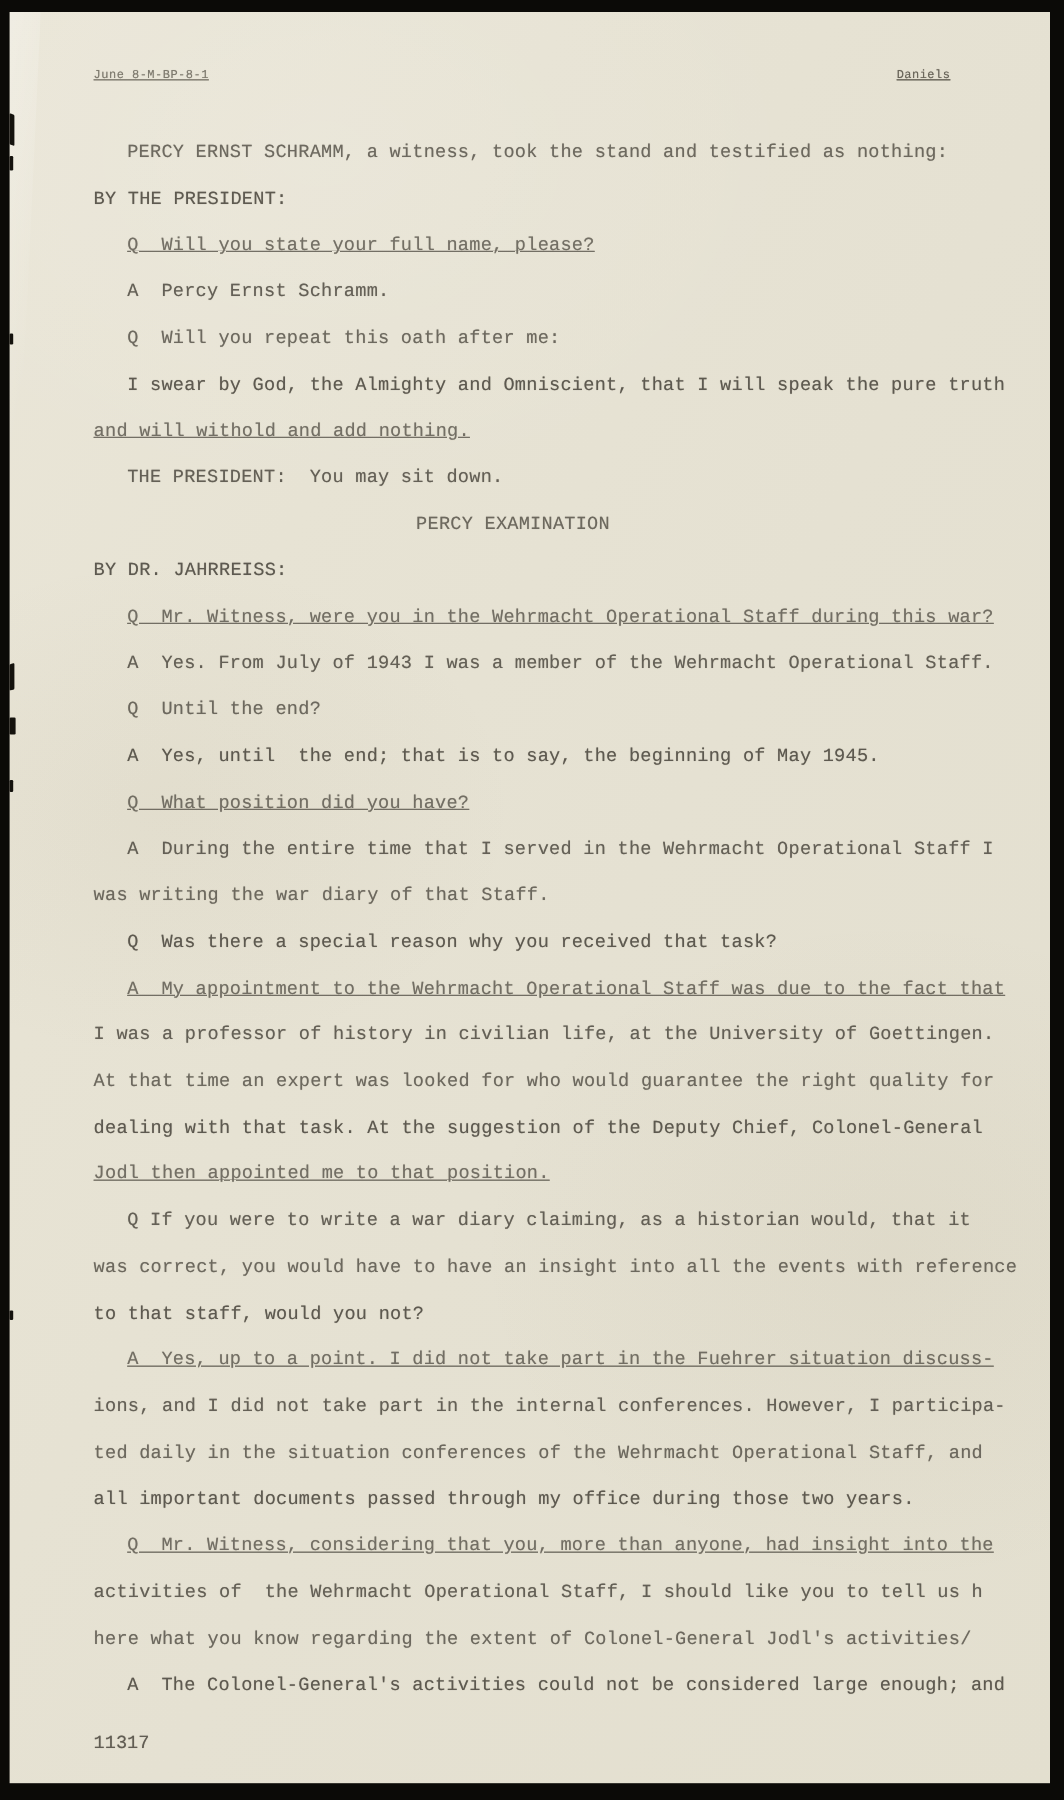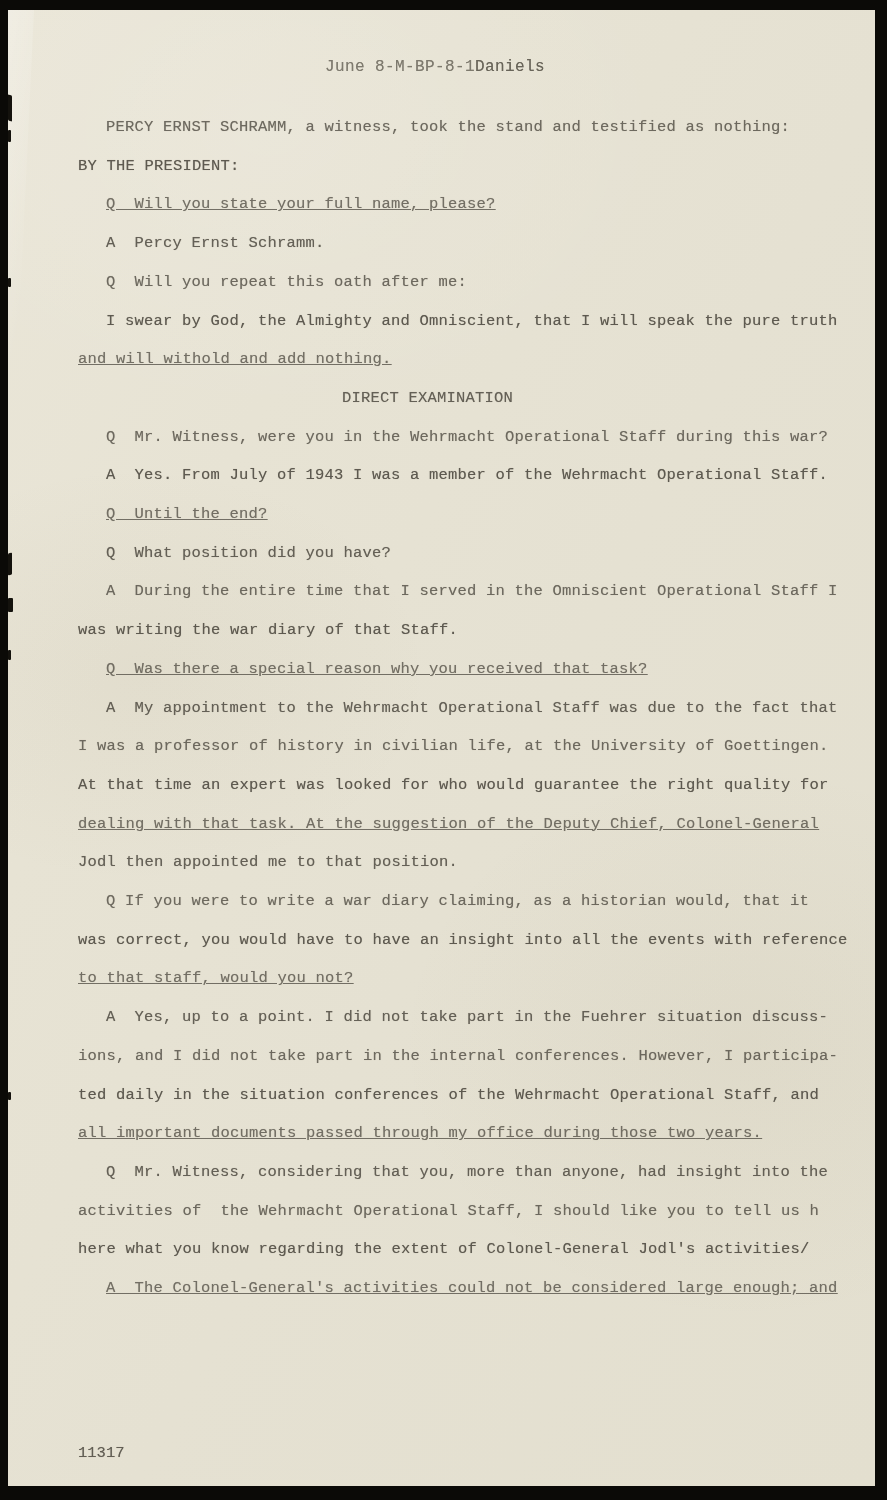--- a/index.html
+++ b/index.html
@@ -30,24 +30,25 @@
   .n6{left:0;top:640px;width:3px;height:10px;}
   .n7{left:0;top:1082px;width:3px;height:8px;}
   .edge-light{
     position:absolute;left:0;top:0;width:26px;height:360px;
     background:linear-gradient(100deg,rgba(255,255,255,0.28),rgba(255,255,255,0) 75%);
     clip-path:polygon(0 0,100% 0,35% 100%,0 100%);
   }
 
   .header-row{
     position:absolute;top:48px;left:70px;right:83px;
-    display:flex;justify-content:center;
-    font-size:16px;letter-spacing:0.4px;
+    display:flex;justify-content:space-between;
+    font-size:10px;letter-spacing:0.4px;
     color:#5b574c;
     text-shadow:0 0 0.6px rgba(70,64,52,0.55);
+    text-decoration:underline;
   }
   .header-left{opacity:.75;}
   .header-right{opacity:.9;}
 
   .body-col{
     position:absolute;top:98px;left:70px;right:18px;
     font-size:15.5px;
     text-shadow:0 0 0.7px rgba(70,64,52,0.5);
   }
   .line{
@@ -93,26 +94,29 @@
 
     <div class="body-col">
 
     <div class="line indent">PERCY ERNST SCHRAMM, a witness, took the stand and testified as nothing:</div>
         <div class="line flush">BY THE PRESIDENT:</div>
         <div class="line indent">Q  Will you state your full name, please?</div>
         <div class="line indent">A  Percy Ernst Schramm.</div>
         <div class="line indent">Q  Will you repeat this oath after me:</div>
         <div class="line indent">I swear by God, the Almighty and Omniscient, that I will speak the pure truth</div>
         <div class="line flush">and will withold and add nothing.</div>
-        <div class="line center">DIRECT EXAMINATION</div>
+        <div class="line indent">THE PRESIDENT:  You may sit down.</div>
+        <div class="line center">PERCY EXAMINATION</div>
+        <div class="line flush">BY DR. JAHRREISS:</div>
         <div class="line indent">Q  Mr. Witness, were you in the Wehrmacht Operational Staff during this war?</div>
         <div class="line indent">A  Yes. From July of 1943 I was a member of the Wehrmacht Operational Staff.</div>
         <div class="line indent">Q  Until the end?</div>
+        <div class="line indent">A  Yes, until  the end; that is to say, the beginning of May 1945.</div>
         <div class="line indent">Q  What position did you have?</div>
-        <div class="line indent">A  During the entire time that I served in the Omniscient Operational Staff I</div>
+        <div class="line indent">A  During the entire time that I served in the Wehrmacht Operational Staff I</div>
         <div class="line flush">was writing the war diary of that Staff.</div>
         <div class="line indent">Q  Was there a special reason why you received that task?</div>
         <div class="line indent">A  My appointment to the Wehrmacht Operational Staff was due to the fact that</div>
         <div class="line flush">I was a professor of history in civilian life, at the University of Goettingen.</div>
         <div class="line flush">At that time an expert was looked for who would guarantee the right quality for</div>
         <div class="line flush">dealing with that task. At the suggestion of the Deputy Chief, Colonel-General</div>
         <div class="line flush">Jodl then appointed me to that position.</div>
         <div class="line indent">Q If you were to write a war diary claiming, as a historian would, that it</div>
         <div class="line flush">was correct, you would have to have an insight into all the events with reference</div>
         <div class="line flush">to that staff, would you not?</div>

